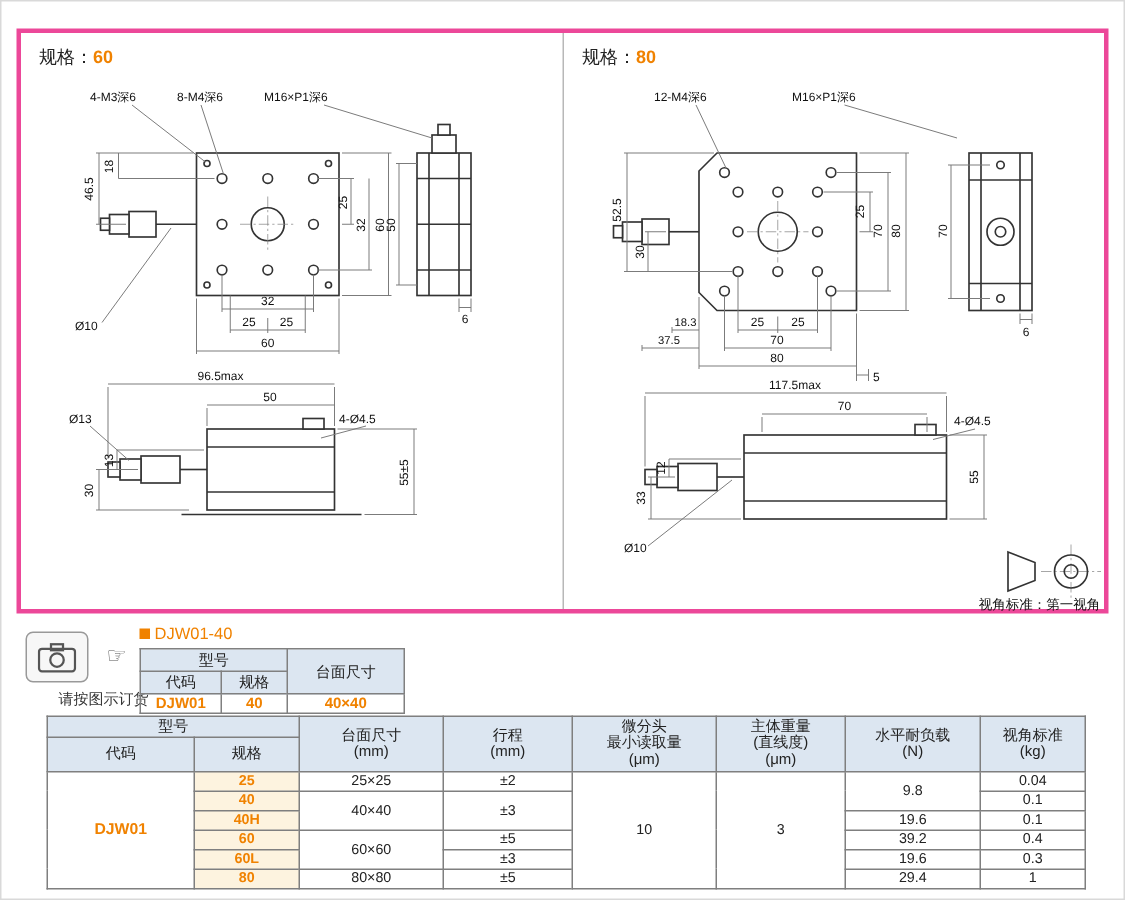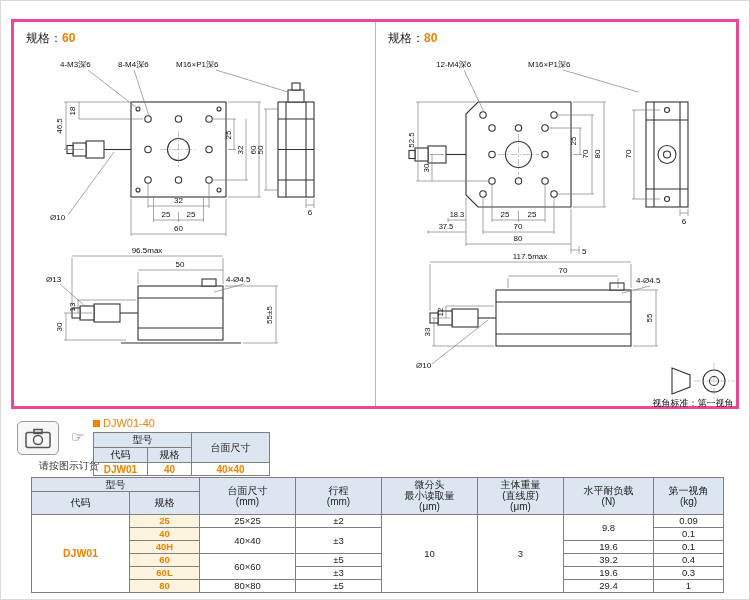--- a/index.html
+++ b/index.html
@@ -385,38 +385,38 @@
       <th rowspan="2">行程
 (mm)</th>
       <th rowspan="2">微分头
 最小读取量
 (μm)</th>
       <th rowspan="2">主体重量
 (直线度)
 (μm)</th>
       <th rowspan="2">水平耐负载
 (N)</th>
-      <th rowspan="2">第一视角
+      <th rowspan="2">视角标准
 (kg)</th>
     </tr>
     <tr>
       <th>代码</th>
       <th>规格</th>
     </tr>
   </thead>
   <tbody>
     <tr>
       <td rowspan="6" class="code">DJW01</td>
       <td class="spec">25</td>
       <td>25×25</td>
       <td>±2</td>
       <td rowspan="6">10</td>
       <td rowspan="6">3</td>
       <td rowspan="2">9.8</td>
-      <td>0.09</td>
+      <td>0.04</td>
     </tr>
     <tr>
       <td class="spec">40</td>
       <td rowspan="2">40×40</td>
       <td rowspan="2">±3</td>
       <td>0.1</td>
     </tr>
     <tr>
       <td class="spec">40H</td>
       <td>19.6</td>

